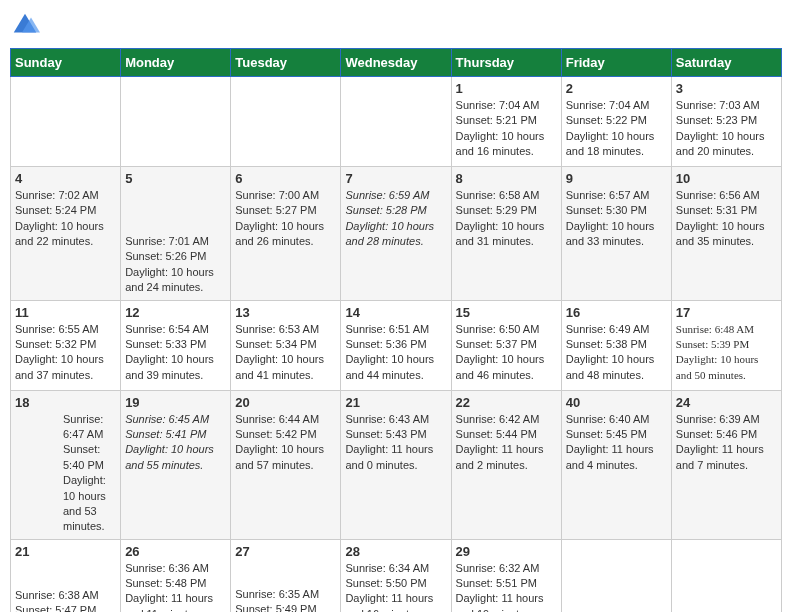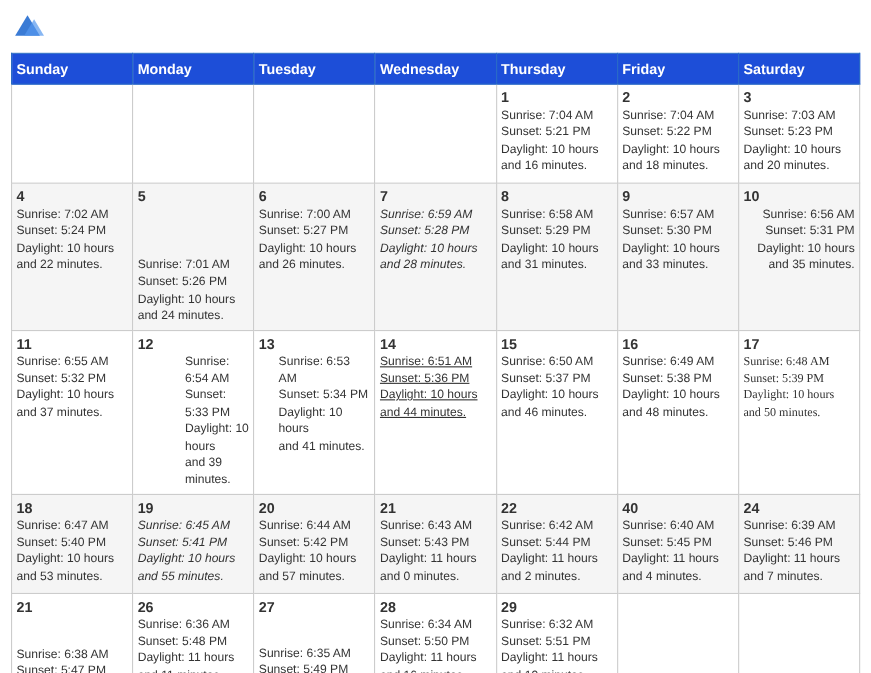--- a/index.html
+++ b/index.html
@@ -52,21 +52,21 @@
     .calendar-subtitle {
       font-size: 16px;
       color: #555;
     }
     table {
       width: 100%;
       border-collapse: collapse;
       table-layout: fixed;
     }
     thead tr th {
-      background: #1d4ed8;
+      background: #15803d;
       color: #fff;
       font-size: 13px;
       font-weight: bold;
       padding: 6px 4px;
       border: 1px solid #2a6bc5;
       text-align: left;
     }
     tbody tr td {
       border: 1px solid #ccc;
       vertical-align: top;
@@ -190,51 +190,51 @@
         </td>
         <td>
           <div class="day-number">9</div>
           <div class="day-info" style="white-space: pre-line;">Sunrise: 6:57 AM
 Sunset: 5:30 PM
 Daylight: 10 hours
 and 33 minutes.</div>
         </td>
         <td>
           <div class="day-number">10</div>
-          <div class="day-info" style="white-space: pre-line; text-align: right;">Sunrise: 6:56 AM
+          <div class="day-info" style="white-space: pre-line;">Sunrise: 6:56 AM
 Sunset: 5:31 PM
 Daylight: 10 hours
 and 35 minutes.</div>
         </td>
       </tr>
       <tr>
         <td>
           <div class="day-number">11</div>
           <div class="day-info" style="white-space: pre-line;">Sunrise: 6:55 AM
 Sunset: 5:32 PM
 Daylight: 10 hours
 and 37 minutes.</div>
         </td>
         <td>
           <div class="day-number">12</div>
-          <div class="day-info" style="white-space: pre-line; margin-left: 43px;">Sunrise: 6:54 AM
+          <div class="day-info" style="white-space: pre-line;">Sunrise: 6:54 AM
 Sunset: 5:33 PM
 Daylight: 10 hours
 and 39 minutes.</div>
         </td>
         <td>
           <div class="day-number">13</div>
-          <div class="day-info" style="white-space: pre-line; margin-left: 18px;">Sunrise: 6:53 AM
+          <div class="day-info" style="white-space: pre-line;">Sunrise: 6:53 AM
 Sunset: 5:34 PM
 Daylight: 10 hours
 and 41 minutes.</div>
         </td>
         <td>
           <div class="day-number">14</div>
-          <div class="day-info" style="white-space: pre-line; text-decoration: underline;">Sunrise: 6:51 AM
+          <div class="day-info" style="white-space: pre-line;">Sunrise: 6:51 AM
 Sunset: 5:36 PM
 Daylight: 10 hours
 and 44 minutes.</div>
         </td>
         <td>
           <div class="day-number">15</div>
           <div class="day-info" style="white-space: pre-line;">Sunrise: 6:50 AM
 Sunset: 5:37 PM
 Daylight: 10 hours
 and 46 minutes.</div>
@@ -250,21 +250,21 @@
           <div class="day-number">17</div>
           <div class="day-info" style="white-space: pre-line; font-family: Liberation Serif, serif;">Sunrise: 6:48 AM
 Sunset: 5:39 PM
 Daylight: 10 hours
 and 50 minutes.</div>
         </td>
       </tr>
       <tr>
         <td>
           <div class="day-number">18</div>
-          <div class="day-info" style="white-space: pre-line;">Sunrise: 6:47 AM
+          <div class="day-info" style="white-space: pre-line; margin-left: 48px;">Sunrise: 6:47 AM
 Sunset: 5:40 PM
 Daylight: 10 hours
 and 53 minutes.</div>
         </td>
         <td>
           <div class="day-number">19</div>
           <div class="day-info" style="white-space: pre-line; font-style: italic;">Sunrise: 6:45 AM
 Sunset: 5:41 PM
 Daylight: 10 hours
 and 55 minutes.</div>

